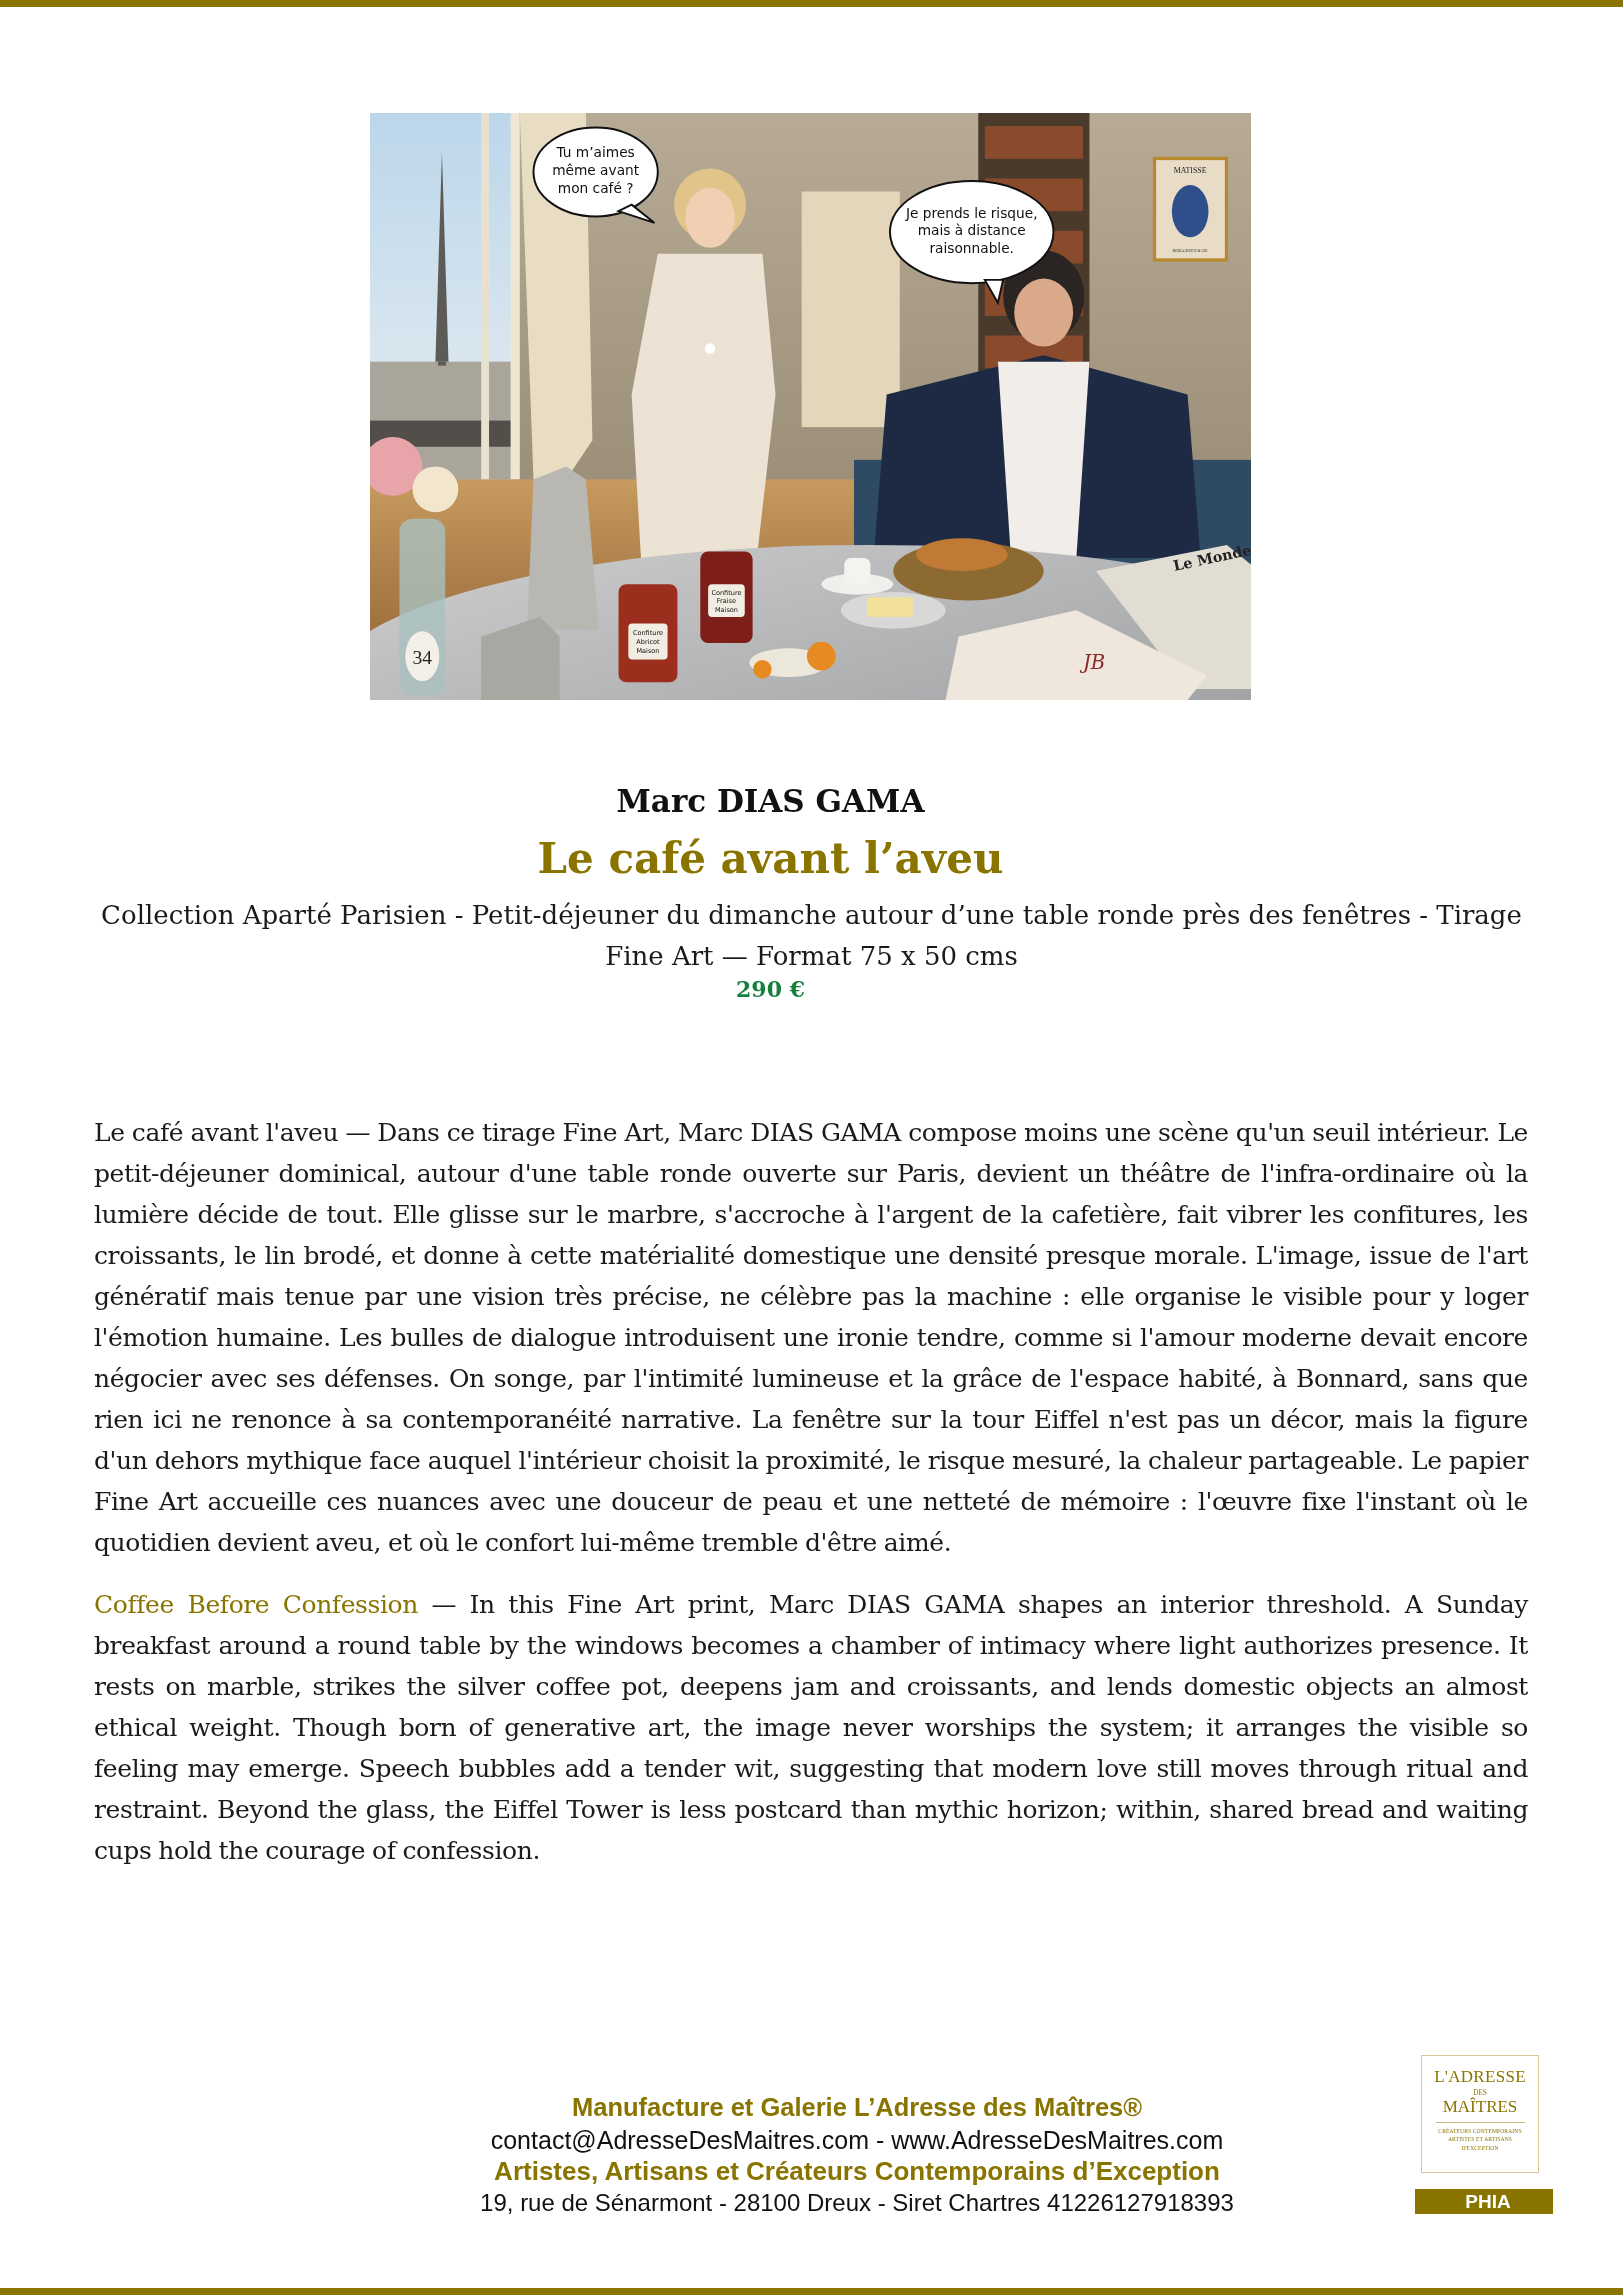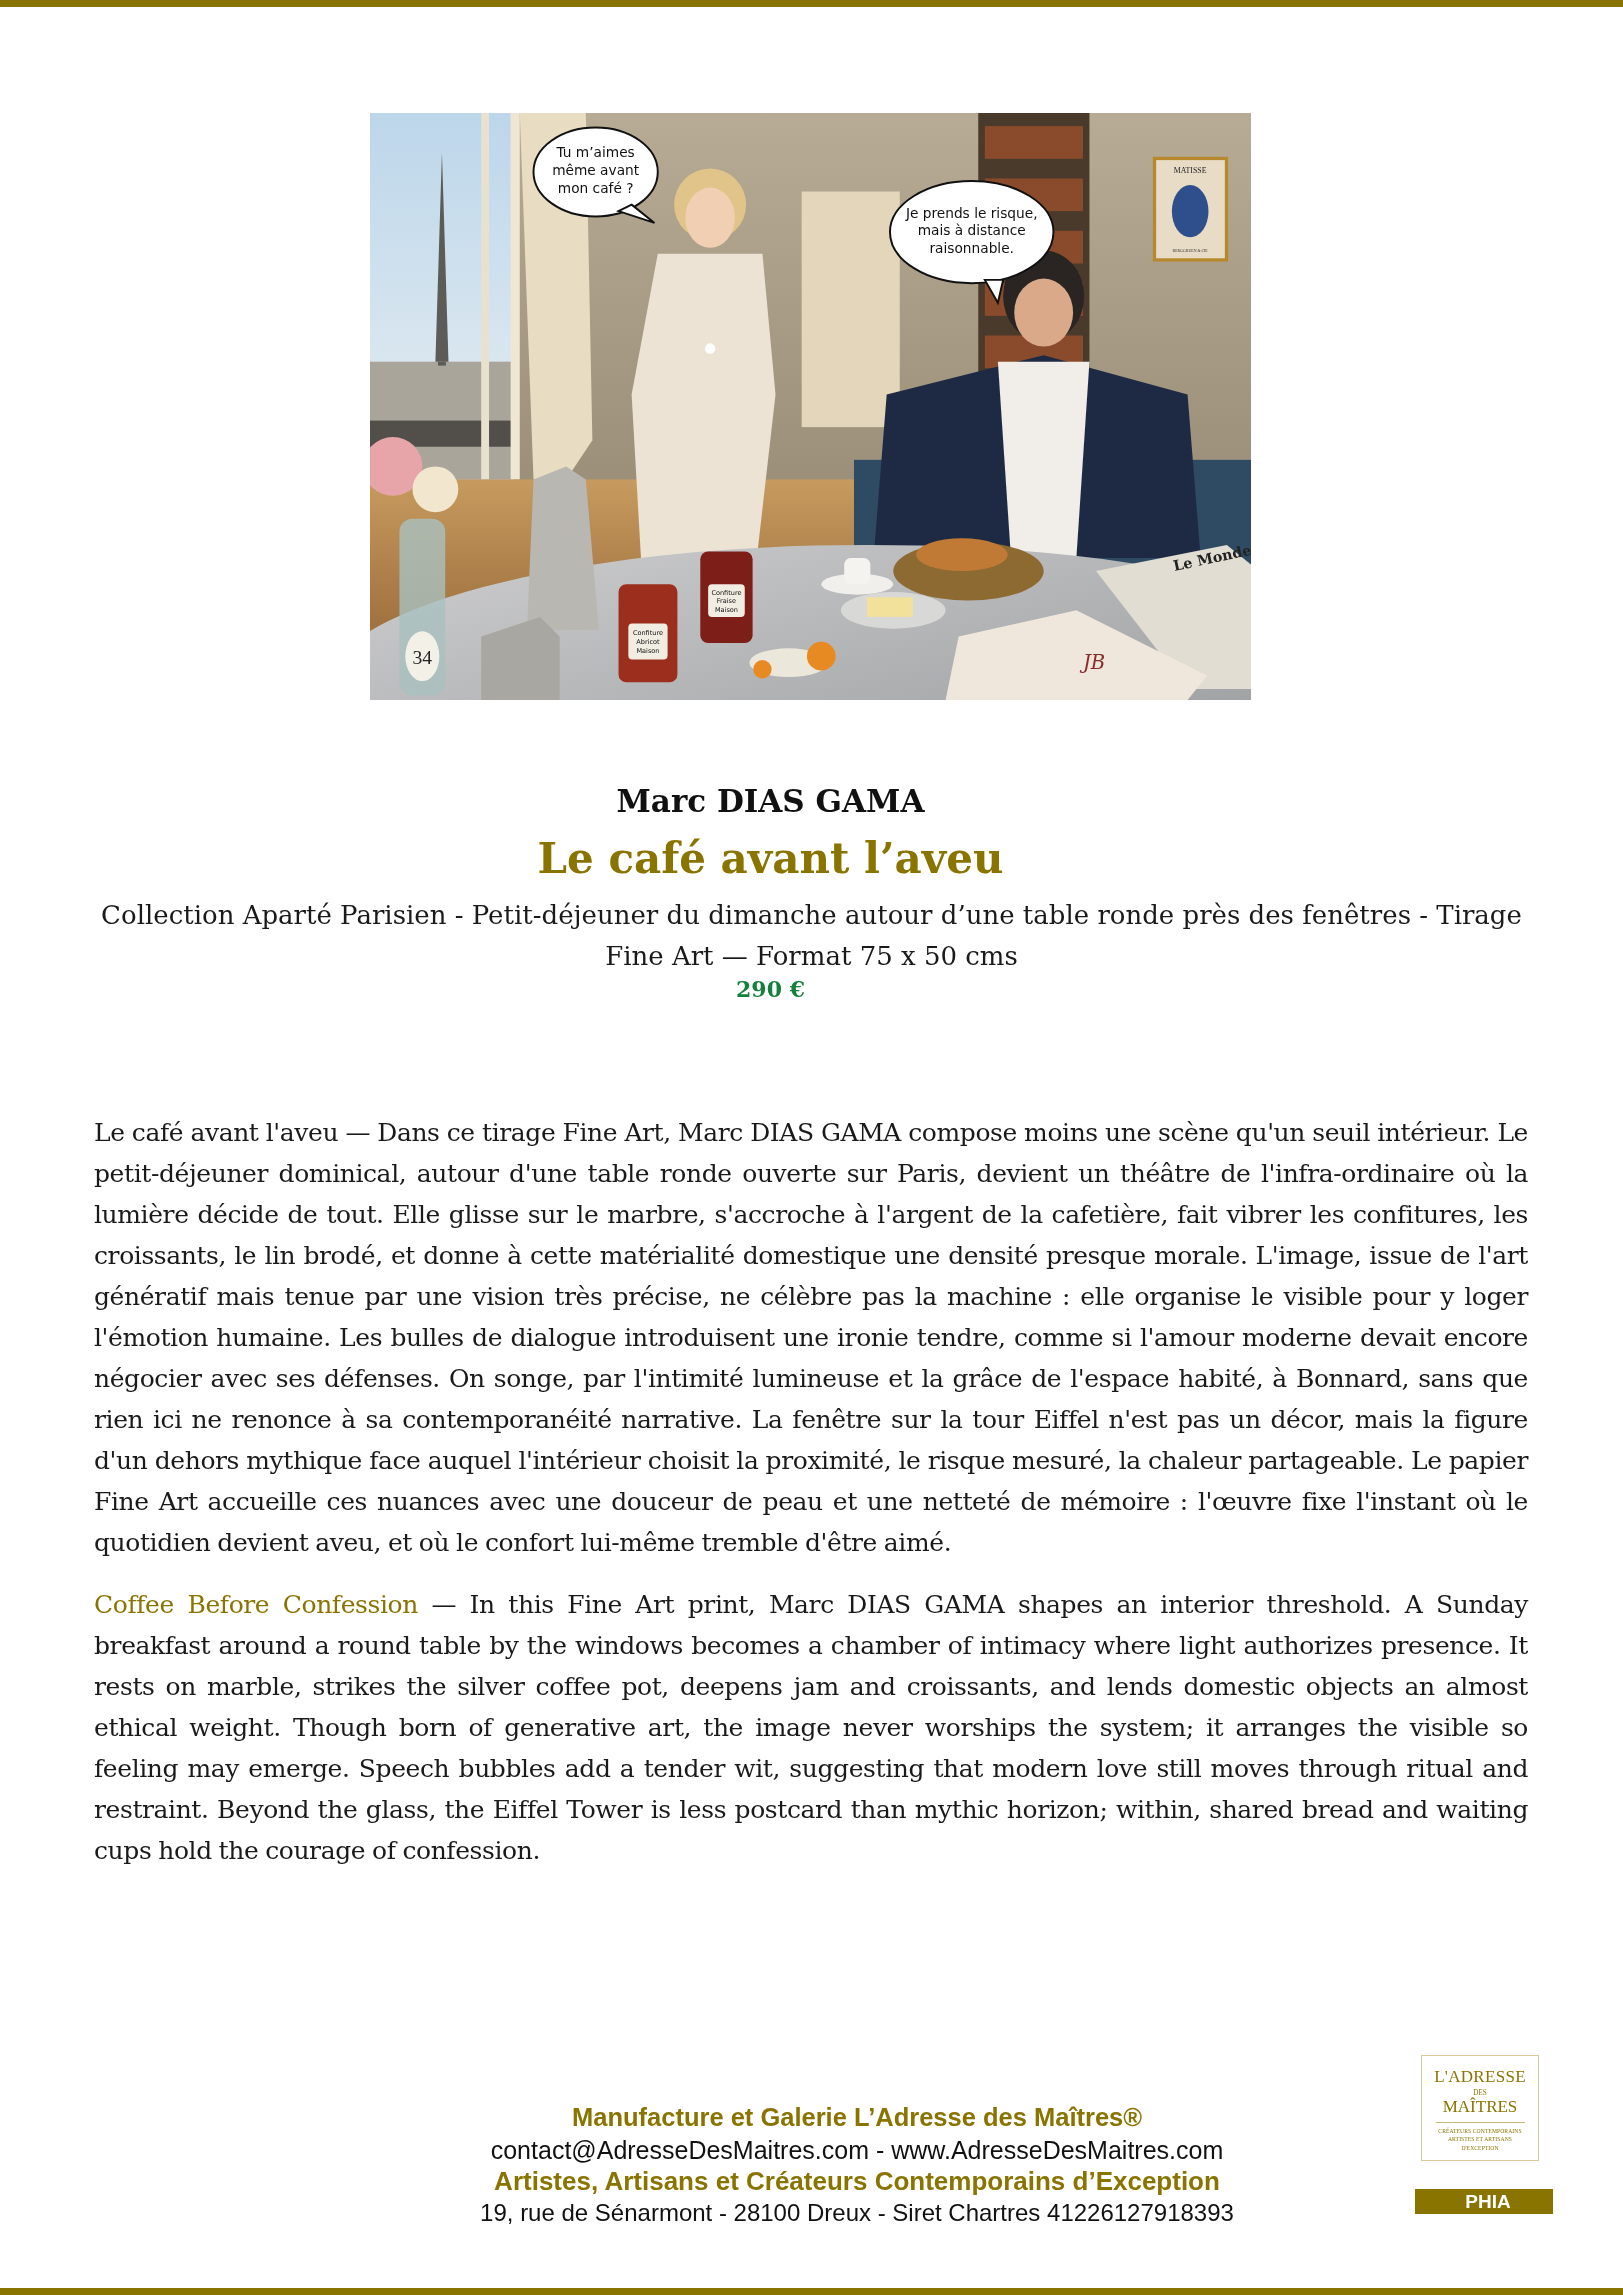--- a/index.html
+++ b/index.html
@@ -16,27 +16,27 @@
   .artist { top:783px; font-family:"DejaVu Serif", serif; font-weight:bold; font-size:31px; color:#111; }
   .title { top:834px; font-family:"DejaVu Serif", serif; font-weight:bold; font-size:42px; color:#8a7400; }
   .subtitle { top:895px; left:98px; width:1427px; font-family:"DejaVu Serif", serif; font-size:26px; line-height:41px; color:#1a1a1a; }
   .price { top:976px; font-family:"DejaVu Serif", serif; font-weight:bold; font-size:22px; color:#15803d; }
 
   .body-text { position:absolute; left:94px; width:1434px; font-family:"DejaVu Serif", serif; font-size:25px; line-height:41px; text-align:justify; color:#1a1a1a; margin:0; letter-spacing:-0.4px; word-spacing:-0.7px; }
   .p-fr { top:1112px; }
   .p-en { top:1584px; }
   .en-title { color:#8a7400; }
 
-  .footer { position:absolute; left:366px; width:982px; text-align:center; font-family:"Liberation Sans", sans-serif;margin-top:10px; }
+  .footer { position:absolute; left:366px; width:982px; text-align:center; font-family:"Liberation Sans", sans-serif; }
   .f1 { top:2093px; font-size:25.5px; font-weight:bold; color:#8a7400; }
   .f2 { top:2126px; font-size:25px; color:#111; }
   .f3 { top:2156px; font-size:26px; font-weight:bold; color:#8a7400; }
   .f4 { top:2189px; font-size:24px; color:#111; }
 
-  .logo-box { position:absolute; left:1421px; top:2055px; width:118px; height:106px; border:1.3px solid #d9c99a; box-sizing:border-box; text-align:center; font-family:"Liberation Serif", serif; color:#8a7400; }
+  .logo-box { position:absolute; left:1421px; top:2055px; width:118px; height:118px; border:1.3px solid #d9c99a; box-sizing:border-box; text-align:center; font-family:"Liberation Serif", serif; color:#8a7400; }
   .logo-l1 { margin-top:10.5px; font-size:17px; letter-spacing:0.3px; }
   .logo-l2 { font-size:7.2px; margin-top:2.6px; }
   .logo-l3 { font-size:17px; margin-top:0px; }
   .logo-rule { width:89px; height:0.7px; background:#c9b67a; margin:5.2px auto 3.9px; }
   .logo-small { font-size:5.6px; line-height:8.5px; letter-spacing:0.1px; }
   .phia { position:absolute; left:1415px; top:2189px; width:130px; height:25px; background:#8a7400; color:#fff; font-family:"Liberation Sans", sans-serif; font-weight:bold; font-size:19px; line-height:25px; text-align:center;padding-left:8px; }
 </style>
 </head>
 <body>
 

